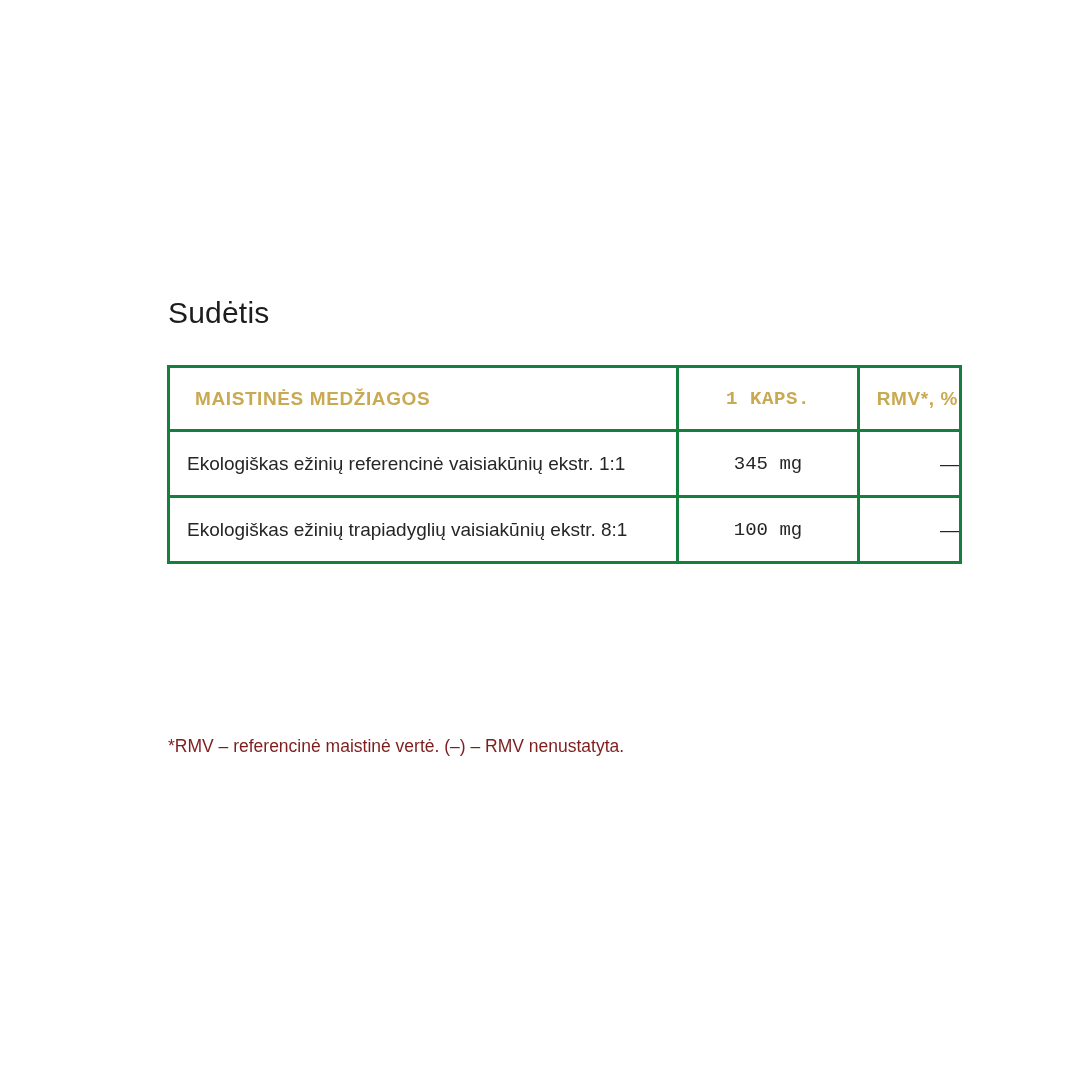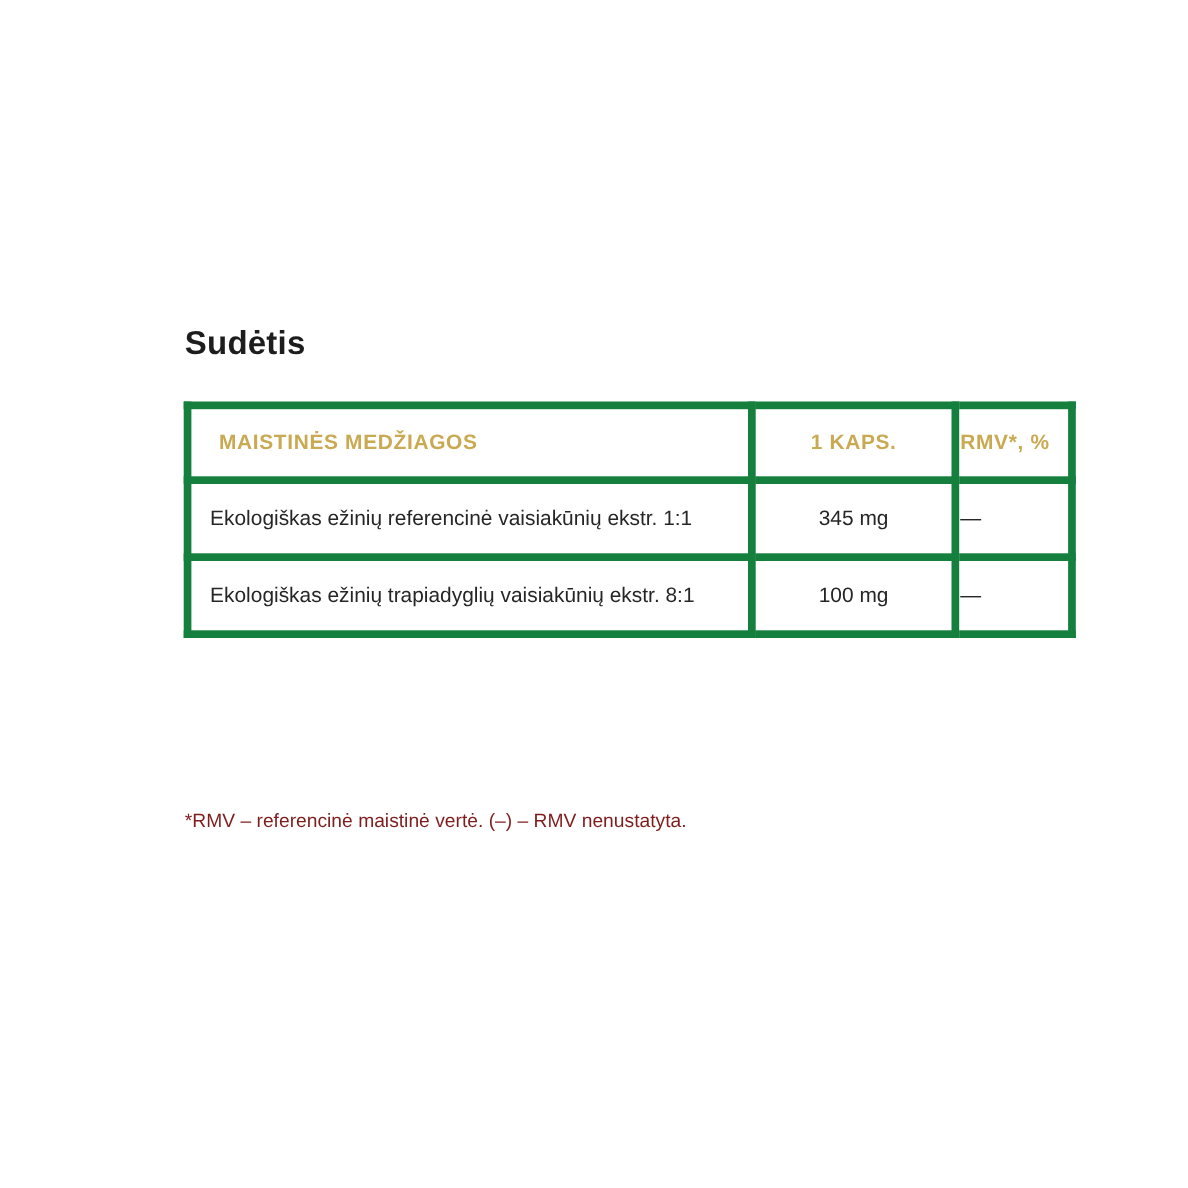--- a/index.html
+++ b/index.html
@@ -14,52 +14,52 @@
     height: 1080px;
     background: #ffffff;
     overflow: hidden;
   }
   .page-title {
     position: absolute;
     left: 168px;
     top: 296px;
     margin: 0;
     font-size: 30px;
-    font-weight: 700;
+    font-weight: 400;
     letter-spacing: 0.2px;
     color: #1d1d1d;
   }
   table.nutrition {
     position: absolute;
     left: 167px;
     top: 365px;
     width: 753px;
     border-collapse: collapse;
     table-layout: fixed;
   }
   table.nutrition th,
   table.nutrition td {
-    border: 7px solid #15803d;
+    border: 3px solid #15803d;
     color: #262626;
     font-size: 19px;
     font-weight: 400;
     background: #ffffff;
   }
   table.nutrition th {
     color: #C9A952;
     font-weight: 700;
     letter-spacing: 0.6px;
     height: 59px;
   }
   table.nutrition td {
     height: 61px;
   }
   .col-name  { width: 480px; text-align: left; padding-left: 25px; }
-  .col-amt   { width: 176px; text-align: center; }
-  .col-rmv   { width: 97px;  text-align: left; }
+  .col-amt   { width: 176px; text-align: center; font-family: Liberation Mono, monospace; }
+  .col-rmv   { width: 97px;  text-align: right; }
   td.col-name { padding-left: 17px; }
   td.dash {
     color: #C9A952;
     font-weight: 700;
     font-size: 21px;
     letter-spacing: -1px;
   }
   .footnotes {
     position: absolute;
     left: 168px;

